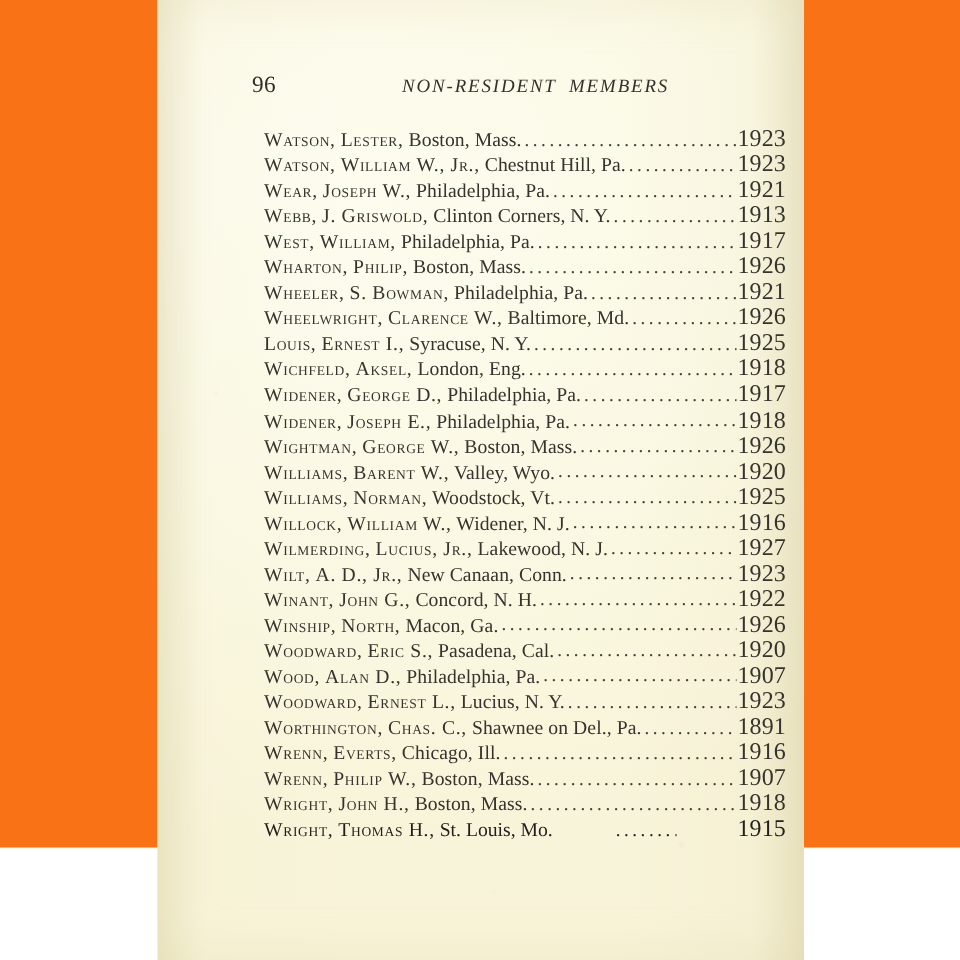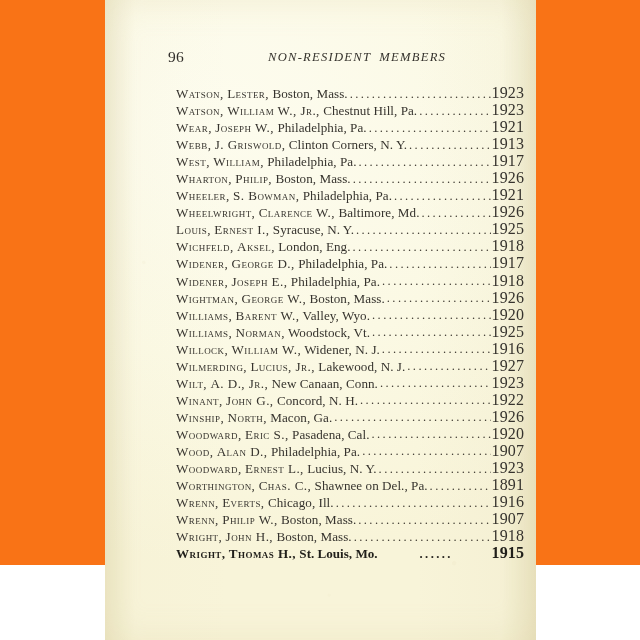--- a/index.html
+++ b/index.html
@@ -130,21 +130,21 @@
     letter-spacing: .1px;
   }
   
   .sc {
     font-variant: small-caps;
     letter-spacing: .45px;
   }
   
   .entry.heavy {
     color: #15130f;
-    font-weight: bold;
+    font-weight: normal;
     letter-spacing: 0px;
     gap: 40px;
   }
   .entry.heavy .leaders { color: #1a1713; }
 
   
   #ink-soften {
     position: absolute;
     inset: 0;
     pointer-events: none;

